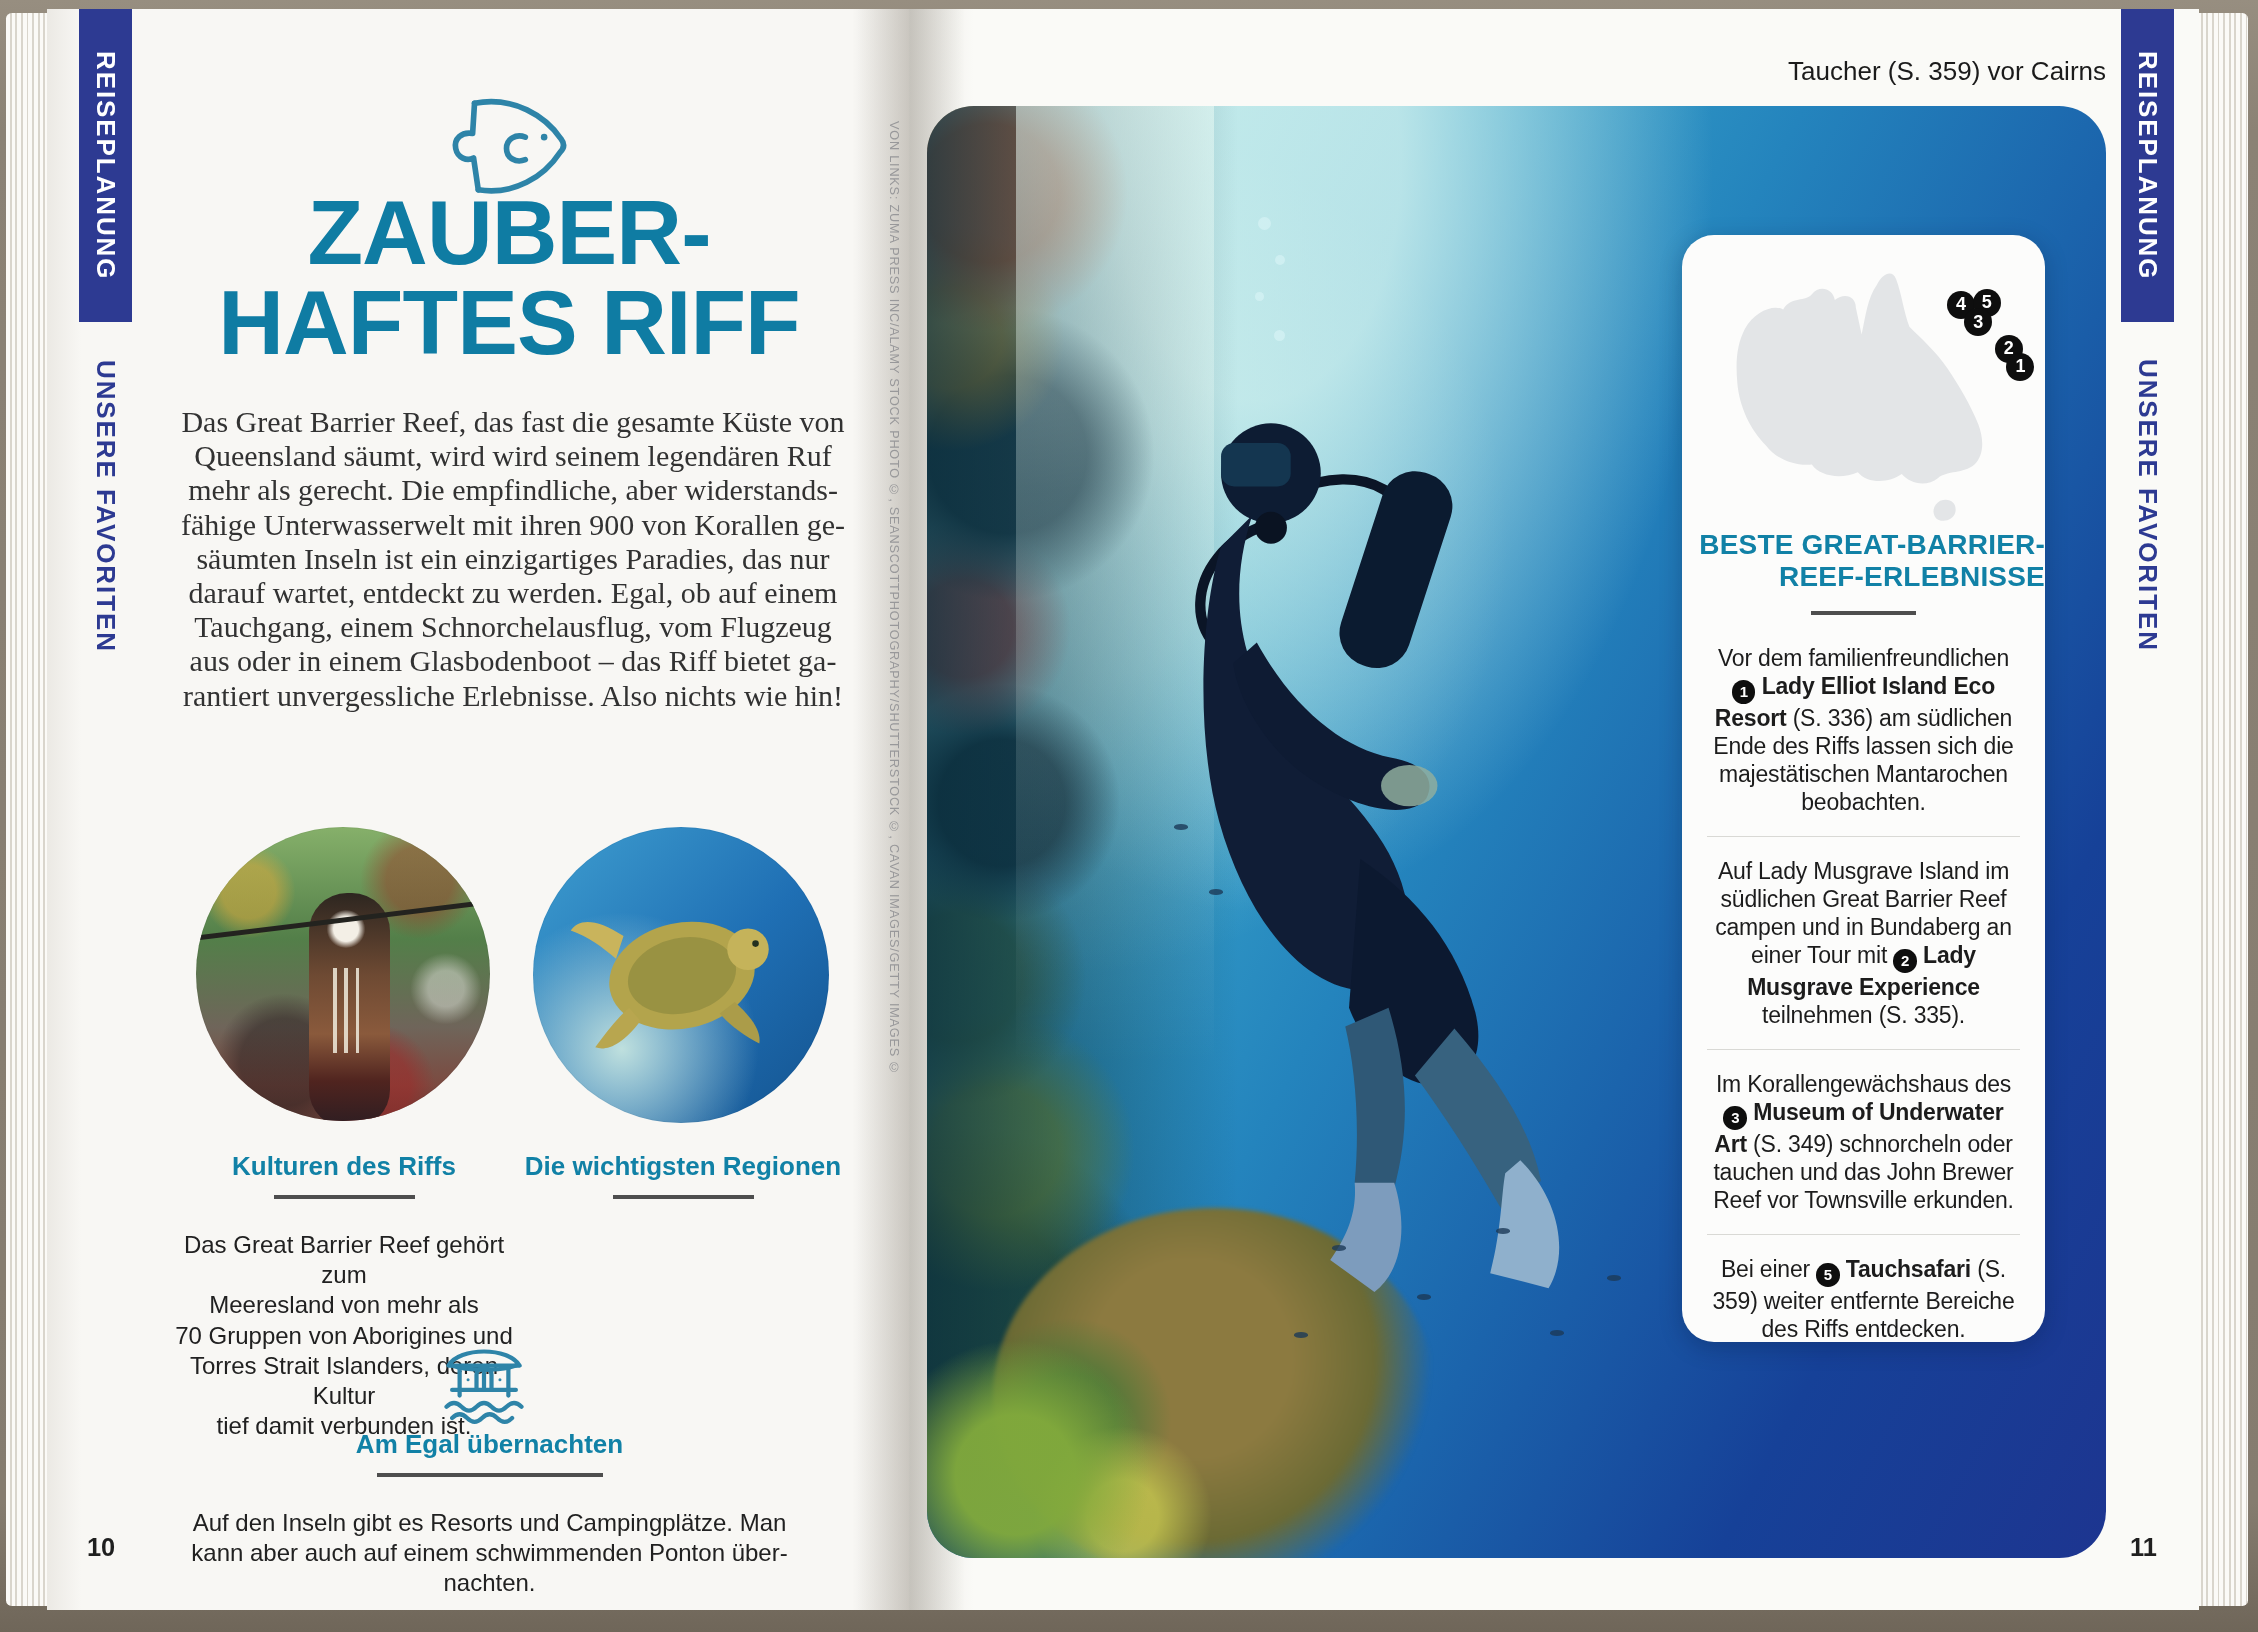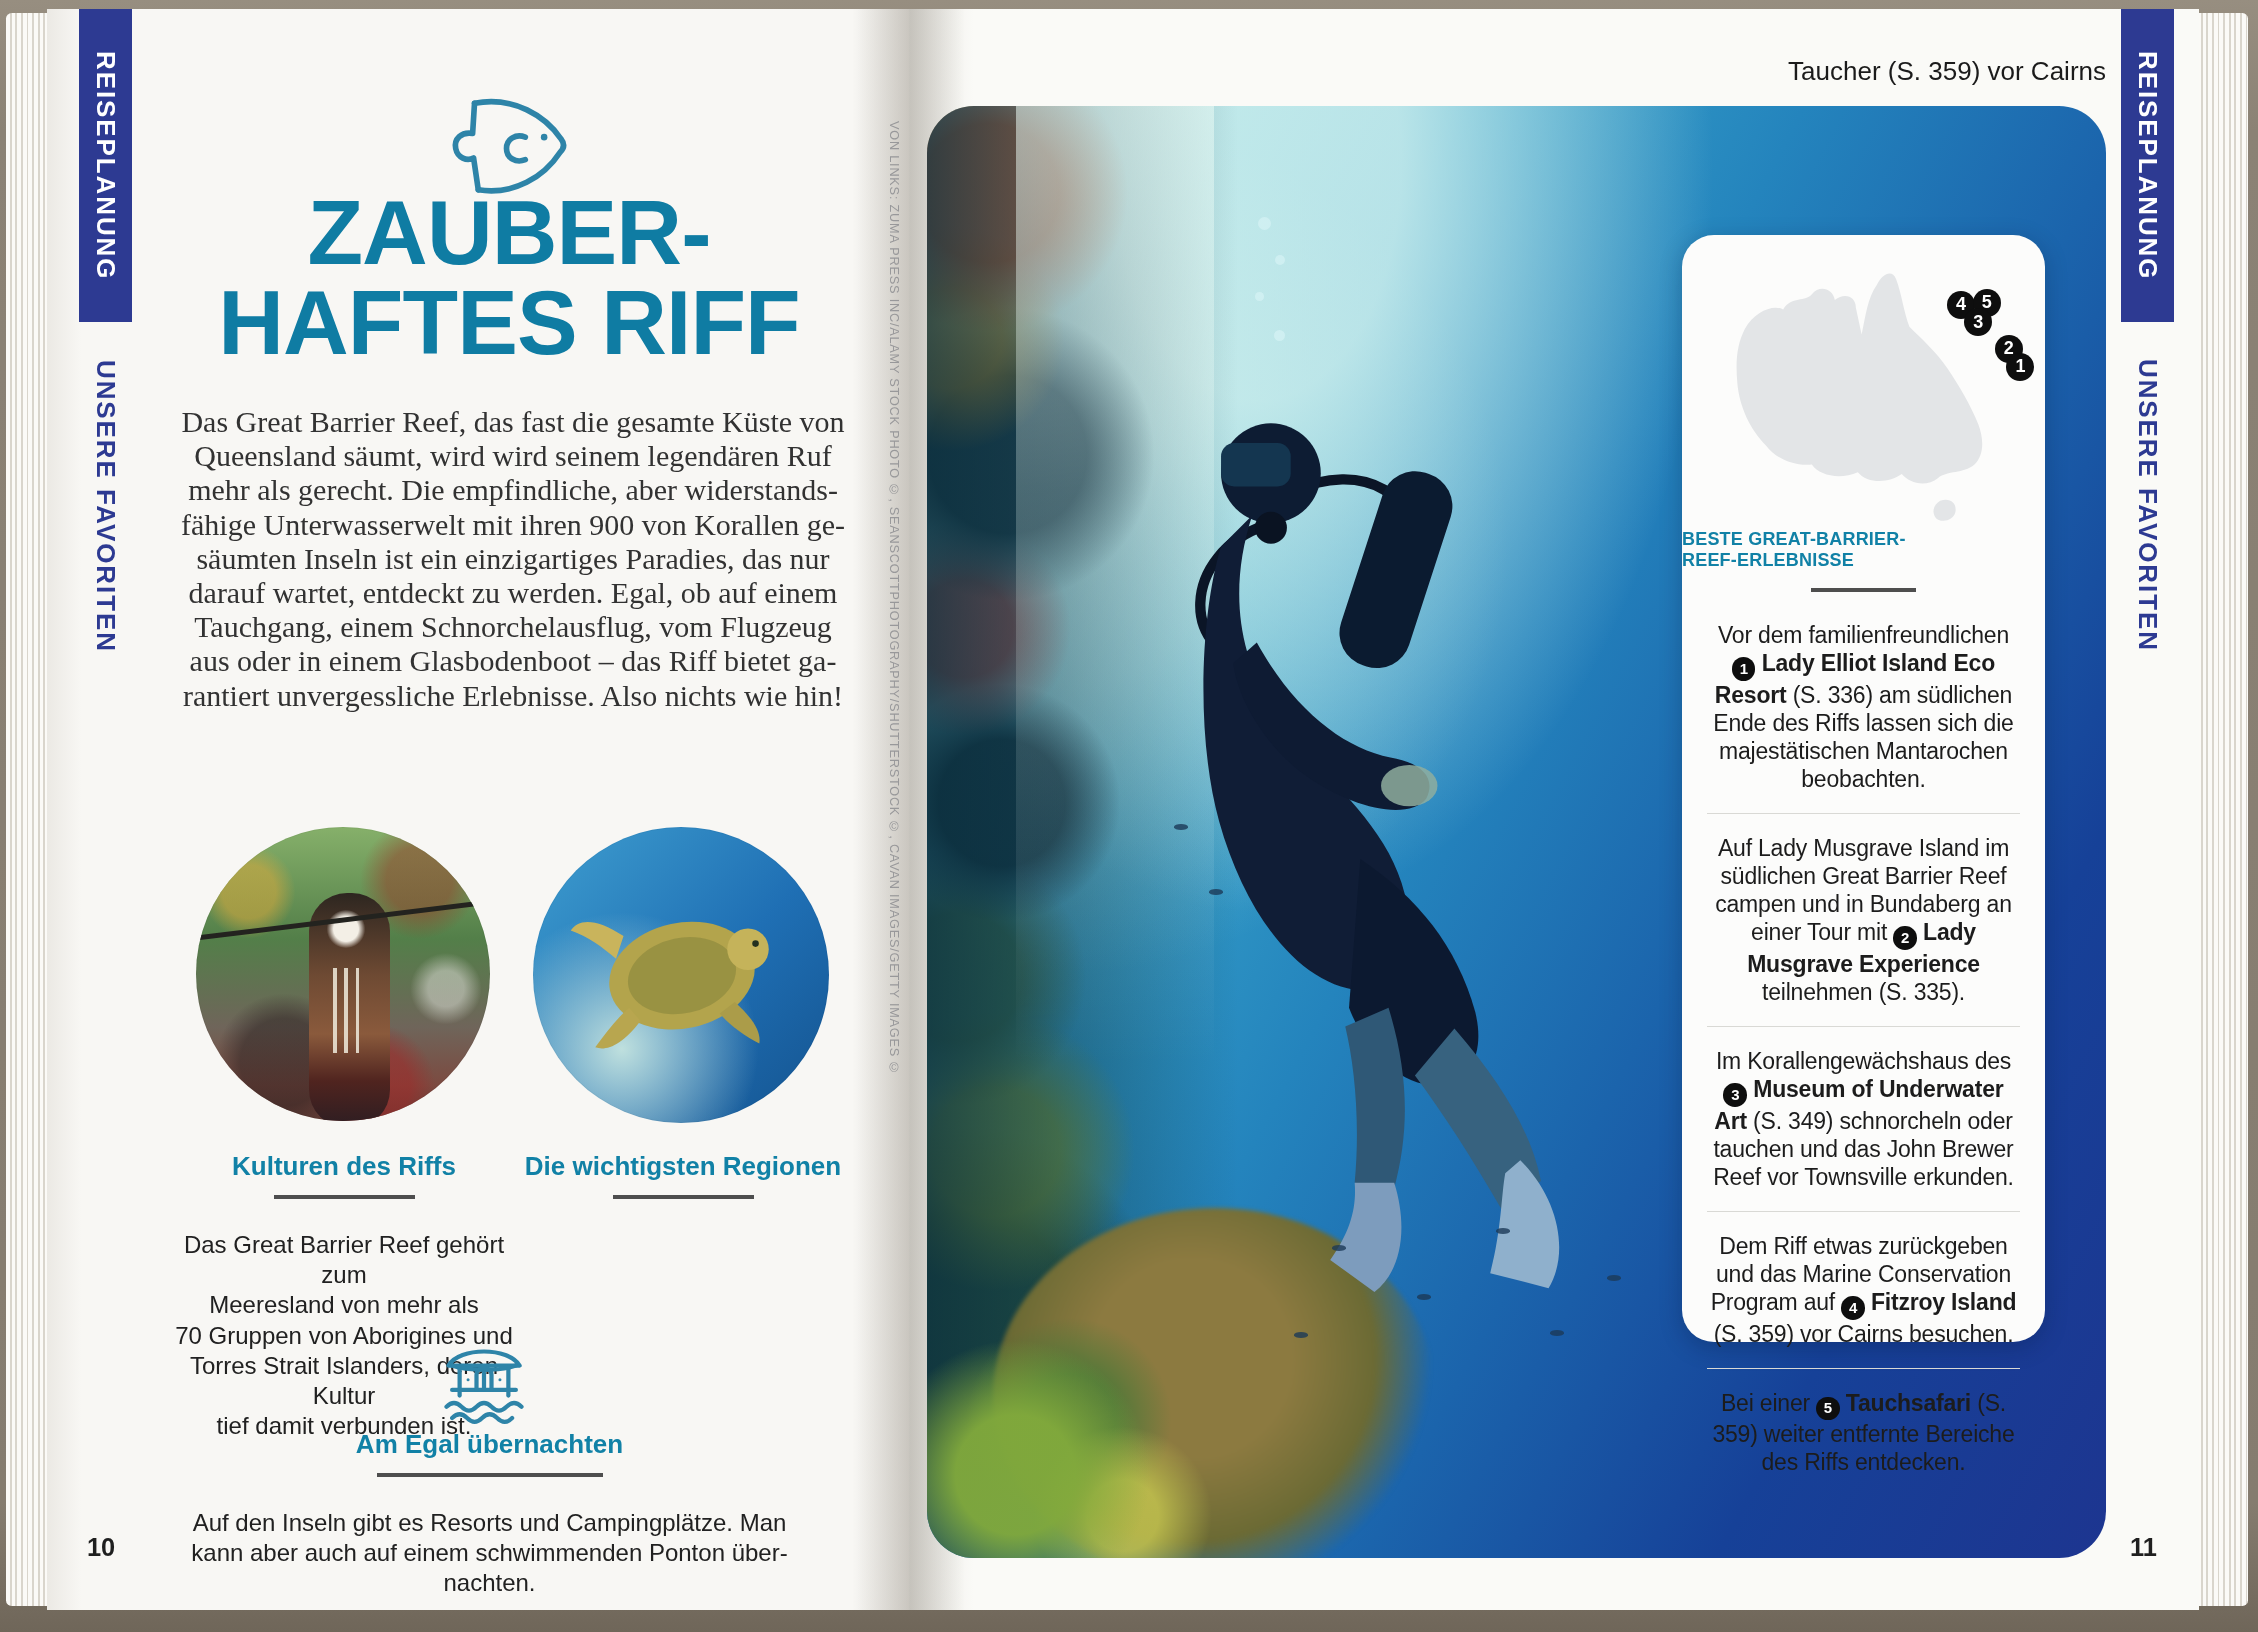--- a/index.html
+++ b/index.html
@@ -89,21 +89,21 @@
   .bubble{position:absolute;border-radius:50%;background:rgba(220,245,248,.55);}
   .fish-speck{position:absolute;width:14px;height:5.6px;border-radius:50%;background:#1c3a58;opacity:.8;}
   .diver-svg{position:absolute;left:151px;top:226px;}
   
   .panel{position:absolute;left:755px;top:129px;width:363px;height:1107px;background:#fcfcfb;border-radius:32px;
          box-shadow:0 5.6px 22.6px rgba(0,20,50,.25);}
   .map-box{position:absolute;left:17px;top:19px;width:330px;height:268px;}
   .marker{position:absolute;transform:translate(-50%,-50%);width:28px;height:28px;border-radius:50%;background:#0e0e0e;
           color:#fff;font-size:18px;font-weight:bold;display:flex;align-items:center;justify-content:center;}
   .panel-content{position:absolute;left:0;top:294px;width:100%;}
-  .panel-head{color:#1181a6;font-weight:bold;font-size:18px;line-height:1.16;text-align:left;white-space:pre-line;letter-spacing:0.2px;}
+  .panel-head{color:#1181a6;font-weight:bold;font-size:28px;line-height:1.16;text-align:right;white-space:pre-line;letter-spacing:0.2px;}
   .entries{padding:0 25.4px;margin-top:7.5px;}
   .entry{font-size:23px;line-height:1.22;color:#1c1c1c;text-align:center;padding:20px 0;letter-spacing:-0.2px;}
   .entry + .entry{border-top:1.9px solid #d9d9d5;}
   .entry .b{font-weight:bold;}
   .badge{display:inline-flex;width:23.5px;height:23.5px;border-radius:50%;background:#0e0e0e;color:#fff;
          font-size:15px;font-weight:bold;align-items:center;justify-content:center;vertical-align:-2.8px;}
   .credit{position:absolute;left:887px;top:121px;height:810px;color:#98989a;font-size:12.7px;letter-spacing:0.8px;
           writing-mode:vertical-rl;text-orientation:mixed;white-space:nowrap;}
 </style>
 </head>
@@ -260,21 +260,20 @@
           <div class="marker" style="left: 97.4%; top: 42.1%;">1</div>
         </div>
       <div class="panel-content">
         <div class="panel-head">BESTE GREAT-BARRIER-
 REEF-ERLEBNISSE</div>
         <div class="rule w112"></div>
         <div class="entries">
             <div class="entry"><span>Vor dem familienfreundlichen </span><span class="badge">1</span><span class="b"> Lady Elliot Island Eco Resort</span><span> (S. 336) am südlichen Ende des Riffs lassen sich die majestätischen Mantarochen beobachten.</span></div>
             <div class="entry"><span>Auf Lady Musgrave Island im südlichen Great Barrier Reef campen und in Bundaberg an einer Tour mit </span><span class="badge">2</span><span class="b"> Lady Musgrave Experience</span><span> teilnehmen (S. 335).</span></div>
             <div class="entry"><span>Im Korallengewächshaus des </span><span class="badge">3</span><span class="b"> Museum of Underwater Art</span><span> (S. 349) schnorcheln oder tauchen und das John Brewer Reef vor Townsville erkunden.</span></div>
-            <div class="entry"><span>Dem Riff etwas zurückgeben und das Marine Conservation Program auf </span><span class="badge">4</span><span class="b"> Fitzroy Island</span><span> (S. 359) vor Cairns besuchen.</span></div>
             <div class="entry"><span>Bei einer </span><span class="badge">5</span><span class="b"> Tauchsafari</span><span> (S. 359) weiter entfernte Bereiche des Riffs entdecken.</span></div>
           </div>
       </div>
     </div>
   </div>
 
   <div class="credit">VON LINKS: ZUMA PRESS INC/ALAMY STOCK PHOTO ©, SEANSCOTTPHOTOGRAPHY/SHUTTERSTOCK ©, CAVAN IMAGES/GETTY IMAGES ©</div>
 
   <div class="tab-bar right v-text">REISEPLANUNG</div>
   <div class="tab-sub right v-text">UNSERE FAVORITEN</div>

